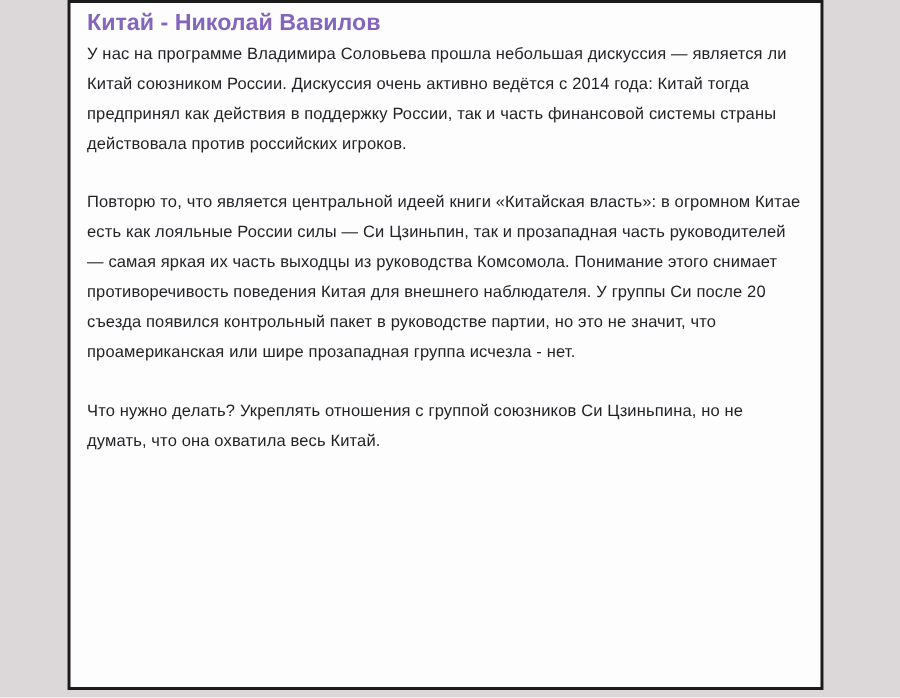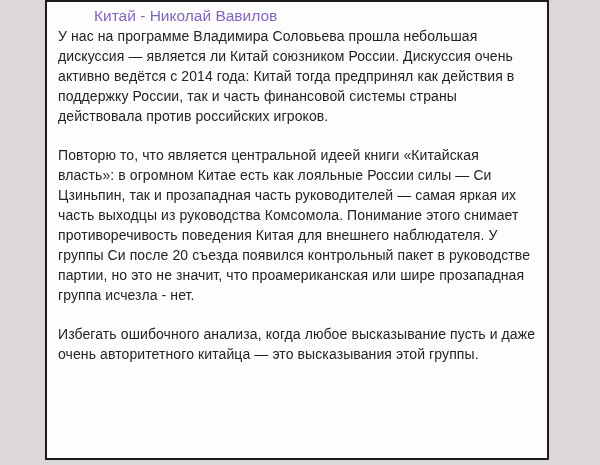--- a/index.html
+++ b/index.html
@@ -21,43 +21,42 @@
     width: 504px;
     height: 460px;
     box-sizing: border-box;
     background: var(--card-bg, #fdfdfd);
     border: 2px solid var(--card-border, #1b1b1b);
     padding: 4px 10px 4px 11px;
     overflow: hidden;
   }
   .post-title {
     color: var(--title-color, #8465bd);
-    font-weight: 400;
+    font-weight: 700;
     font-size: 15.5px;
     line-height: 20px;
     cursor: pointer;
-    margin-left: 36px;
   }
   .post-body p {
     margin: 0 0 19px 0;
-    font-size: 14px;
+    font-size: 11px;
     line-height: 20px;
     color: var(--body-color, #232327);
     letter-spacing: 0.1px;
   }
   .post-body p:last-child {
     margin-bottom: 0;
   }
   .post-body .b {
     font-weight: 400;
   }
 </style>
 </head>
 <body>
 
 <div class="post-card">
   <div class="post-title">Китай - Николай Вавилов</div>
   <div class="post-body">
       <p><span>У нас на программе Владимира Соловьева прошла небольшая дискуссия — является ли Китай союзником России. Дискуссия очень активно ведётся с 2014 года: Китай тогда предпринял как действия в поддержку России, так и часть финансовой системы страны действовала против российских игроков.</span></p>
       <p><span>Повторю то, что является </span><span class="b">центральной идеей книги «Китайская власть»: в огромном Китае есть как лояльные России силы — Си Цзиньпин, так и прозападная часть руководителей — самая яркая их часть выходцы из руководства Комсомола.</span><span> Понимание этого снимает противоречивость поведения Китая для внешнего наблюдателя. У группы Си после 20 съезда появился контрольный пакет в руководстве партии, но это не значит, что проамериканская или шире прозападная группа исчезла - нет.</span></p>
-      <p><span class="b">Избегать ошибочного анализа, когда любое высказывание пусть и даже очень авторитетного китайца — это высказывания этой группы.</span></p>
+      <p><span class="b">Что нужно делать?</span><span> Укреплять отношения с группой союзников Си Цзиньпина, но не думать, что она охватила весь Китай.</span></p>
     </div>
 </div>
 
 </body></html>

